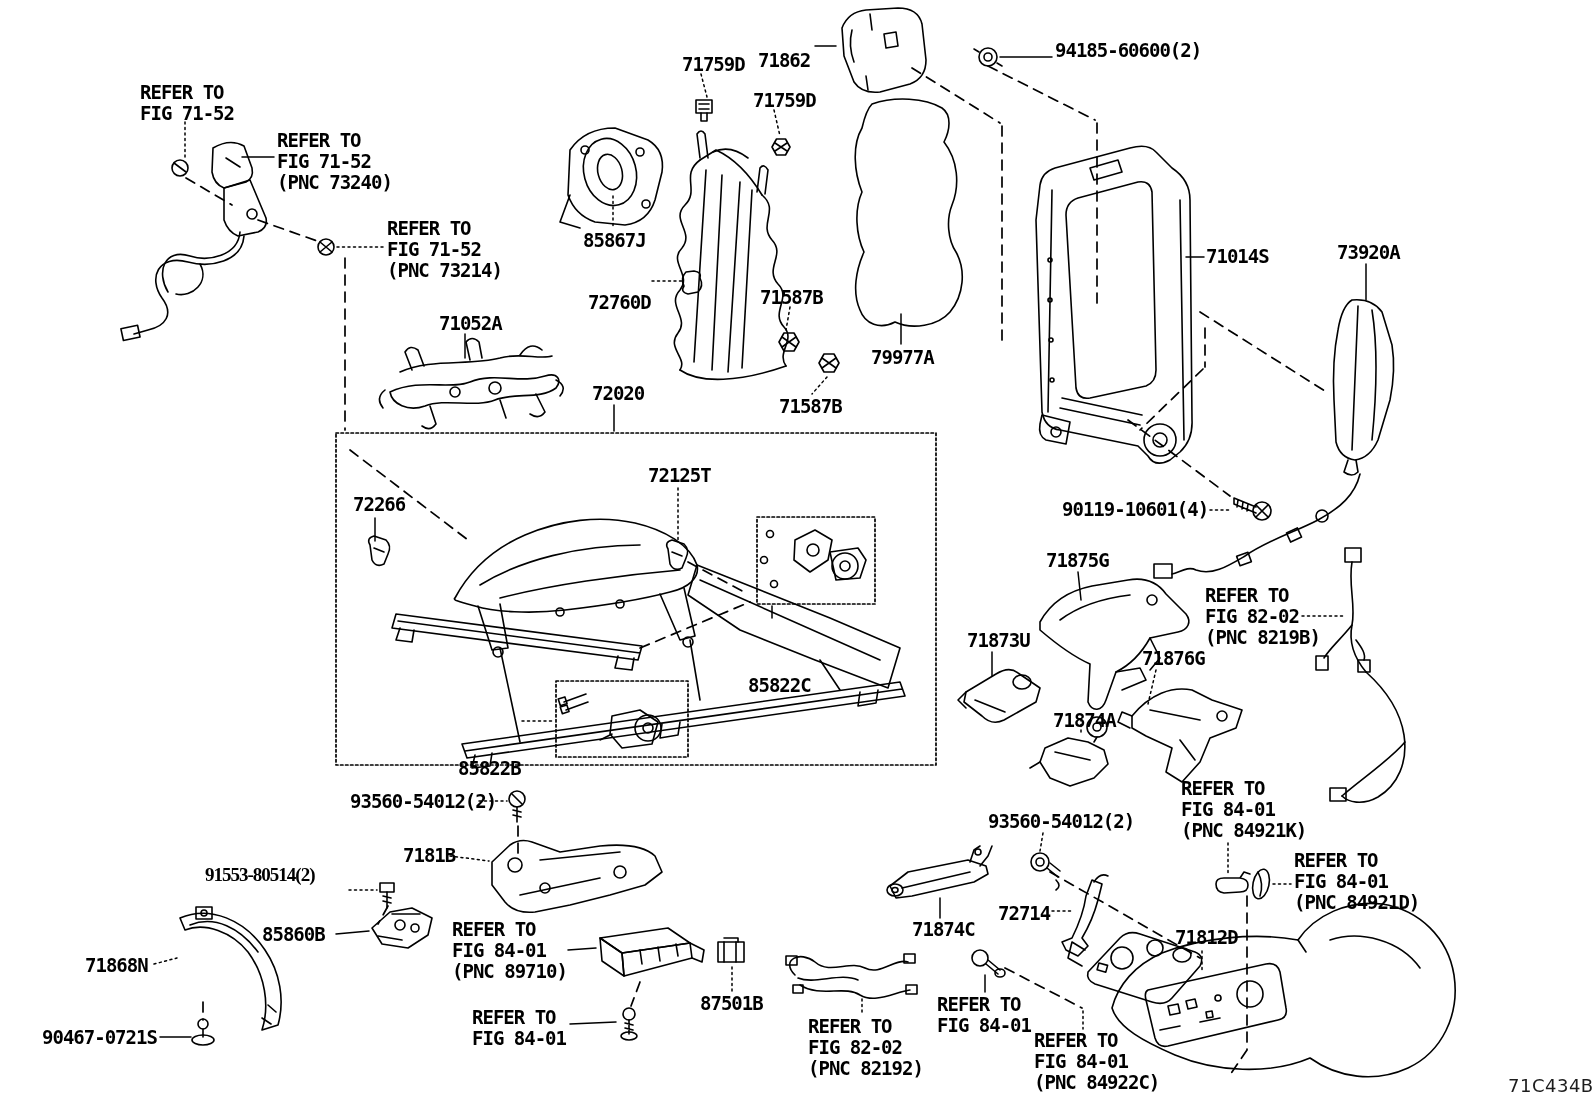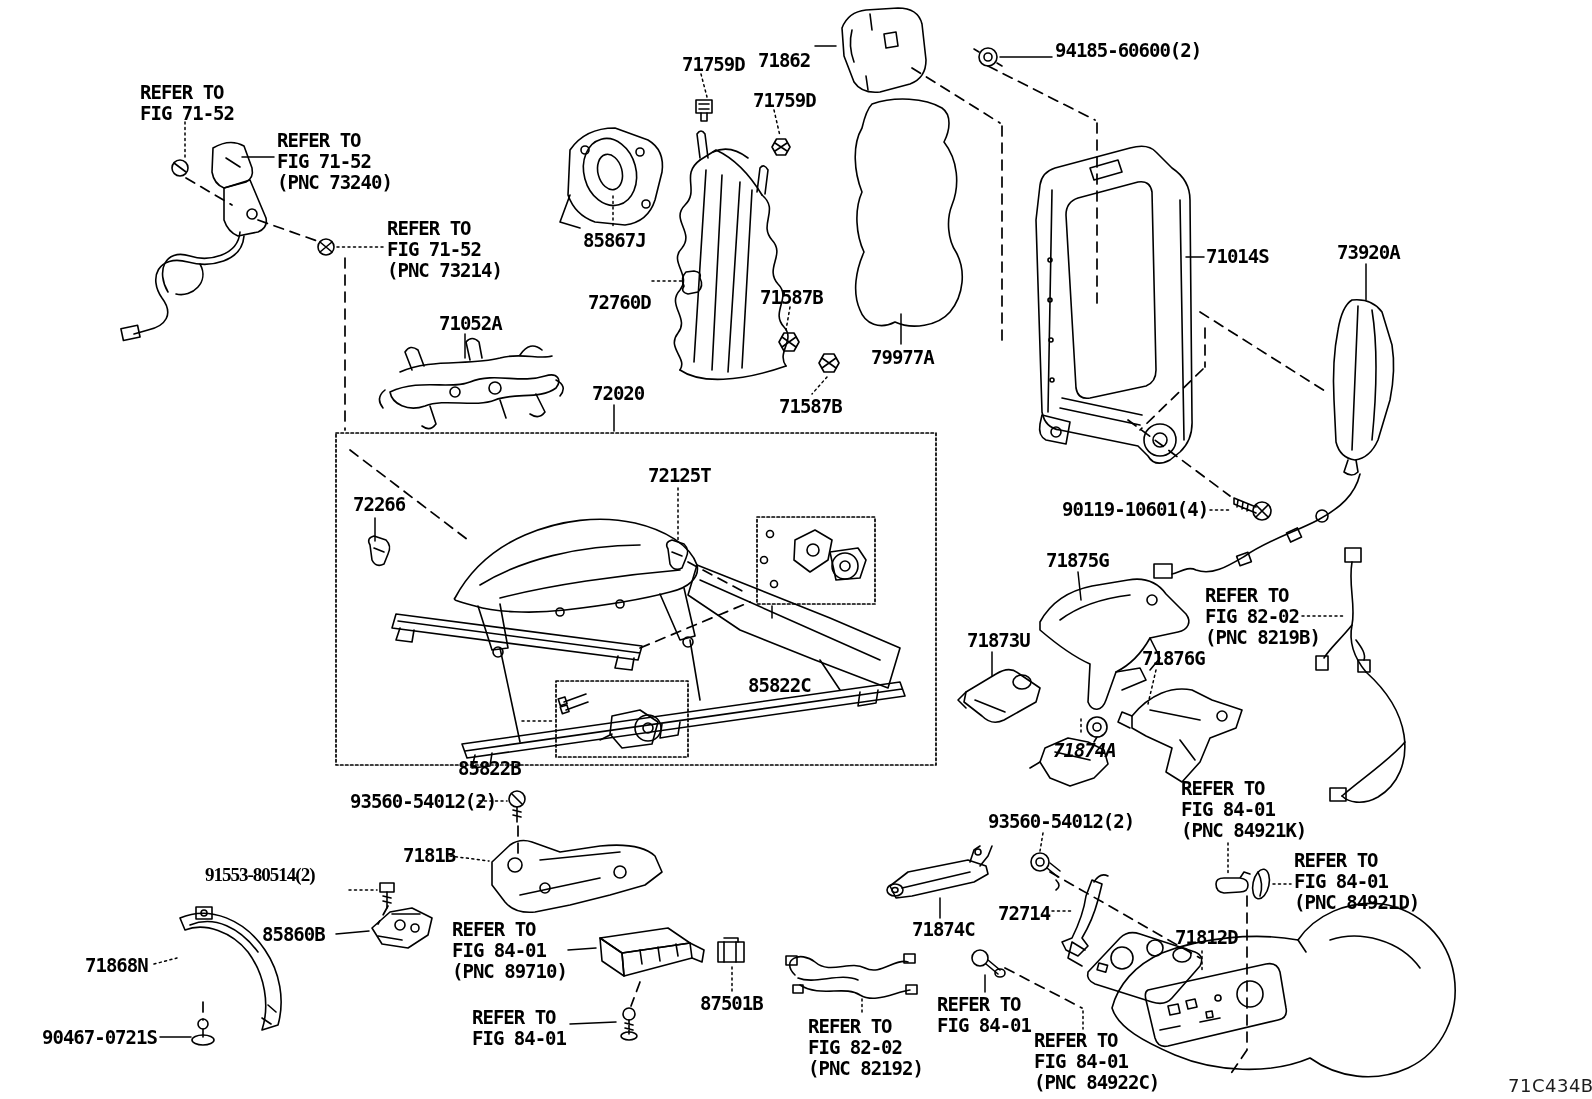--- a/index.html
+++ b/index.html
@@ -429,21 +429,21 @@
       <div class="label part-label" style="left: 439px; top: 313px;">71052A</div>
       <div class="label part-label" style="left: 592px; top: 383px;">72020</div>
       <div class="label part-label" style="left: 353px; top: 494px;">72266</div>
       <div class="label part-label" style="left: 648px; top: 465px;">72125T</div>
       <div class="label part-label" style="left: 748px; top: 651px; margin-top: 24px;">85822C</div>
       <div class="label part-label" style="left: 458px; top: 710px; margin-top: 48px;">85822B</div>
       <div class="label part-label" style="left: 1062px; top: 499px;">90119-10601(4)</div>
       <div class="label part-label" style="left: 1046px; top: 550px; text-align: right;">71875G</div>
       <div class="label part-label" style="left: 967px; top: 630px;">71873U</div>
       <div class="label part-label" style="left: 1142px; top: 648px;">71876G</div>
-      <div class="label part-label" style="left: 1053px; top: 740px; font-style: italic;">71874A</div>
+      <div class="label part-label" style="left: 1053px; top: 710px;">71874A</div>
       <div class="label part-label" style="left: 350px; top: 791px;">93560-54012(2)</div>
       <div class="label part-label" style="left: 403px; top: 845px;">7181B</div>
       <div class="label part-label" style="left: 205px; top: 864px; font-family: Liberation Serif, serif;">91553-80514(2)</div>
       <div class="label part-label" style="left: 262px; top: 924px;">85860B</div>
       <div class="label part-label" style="left: 85px; top: 955px;">71868N</div>
       <div class="label part-label" style="left: 42px; top: 1027px;">90467-0721S</div>
       <div class="label part-label" style="left: 988px; top: 811px;">93560-54012(2)</div>
       <div class="label part-label" style="left: 912px; top: 919px;">71874C</div>
       <div class="label part-label" style="left: 998px; top: 903px;">72714</div>
       <div class="label part-label" style="left: 700px; top: 993px; text-align: center;">87501B</div>

